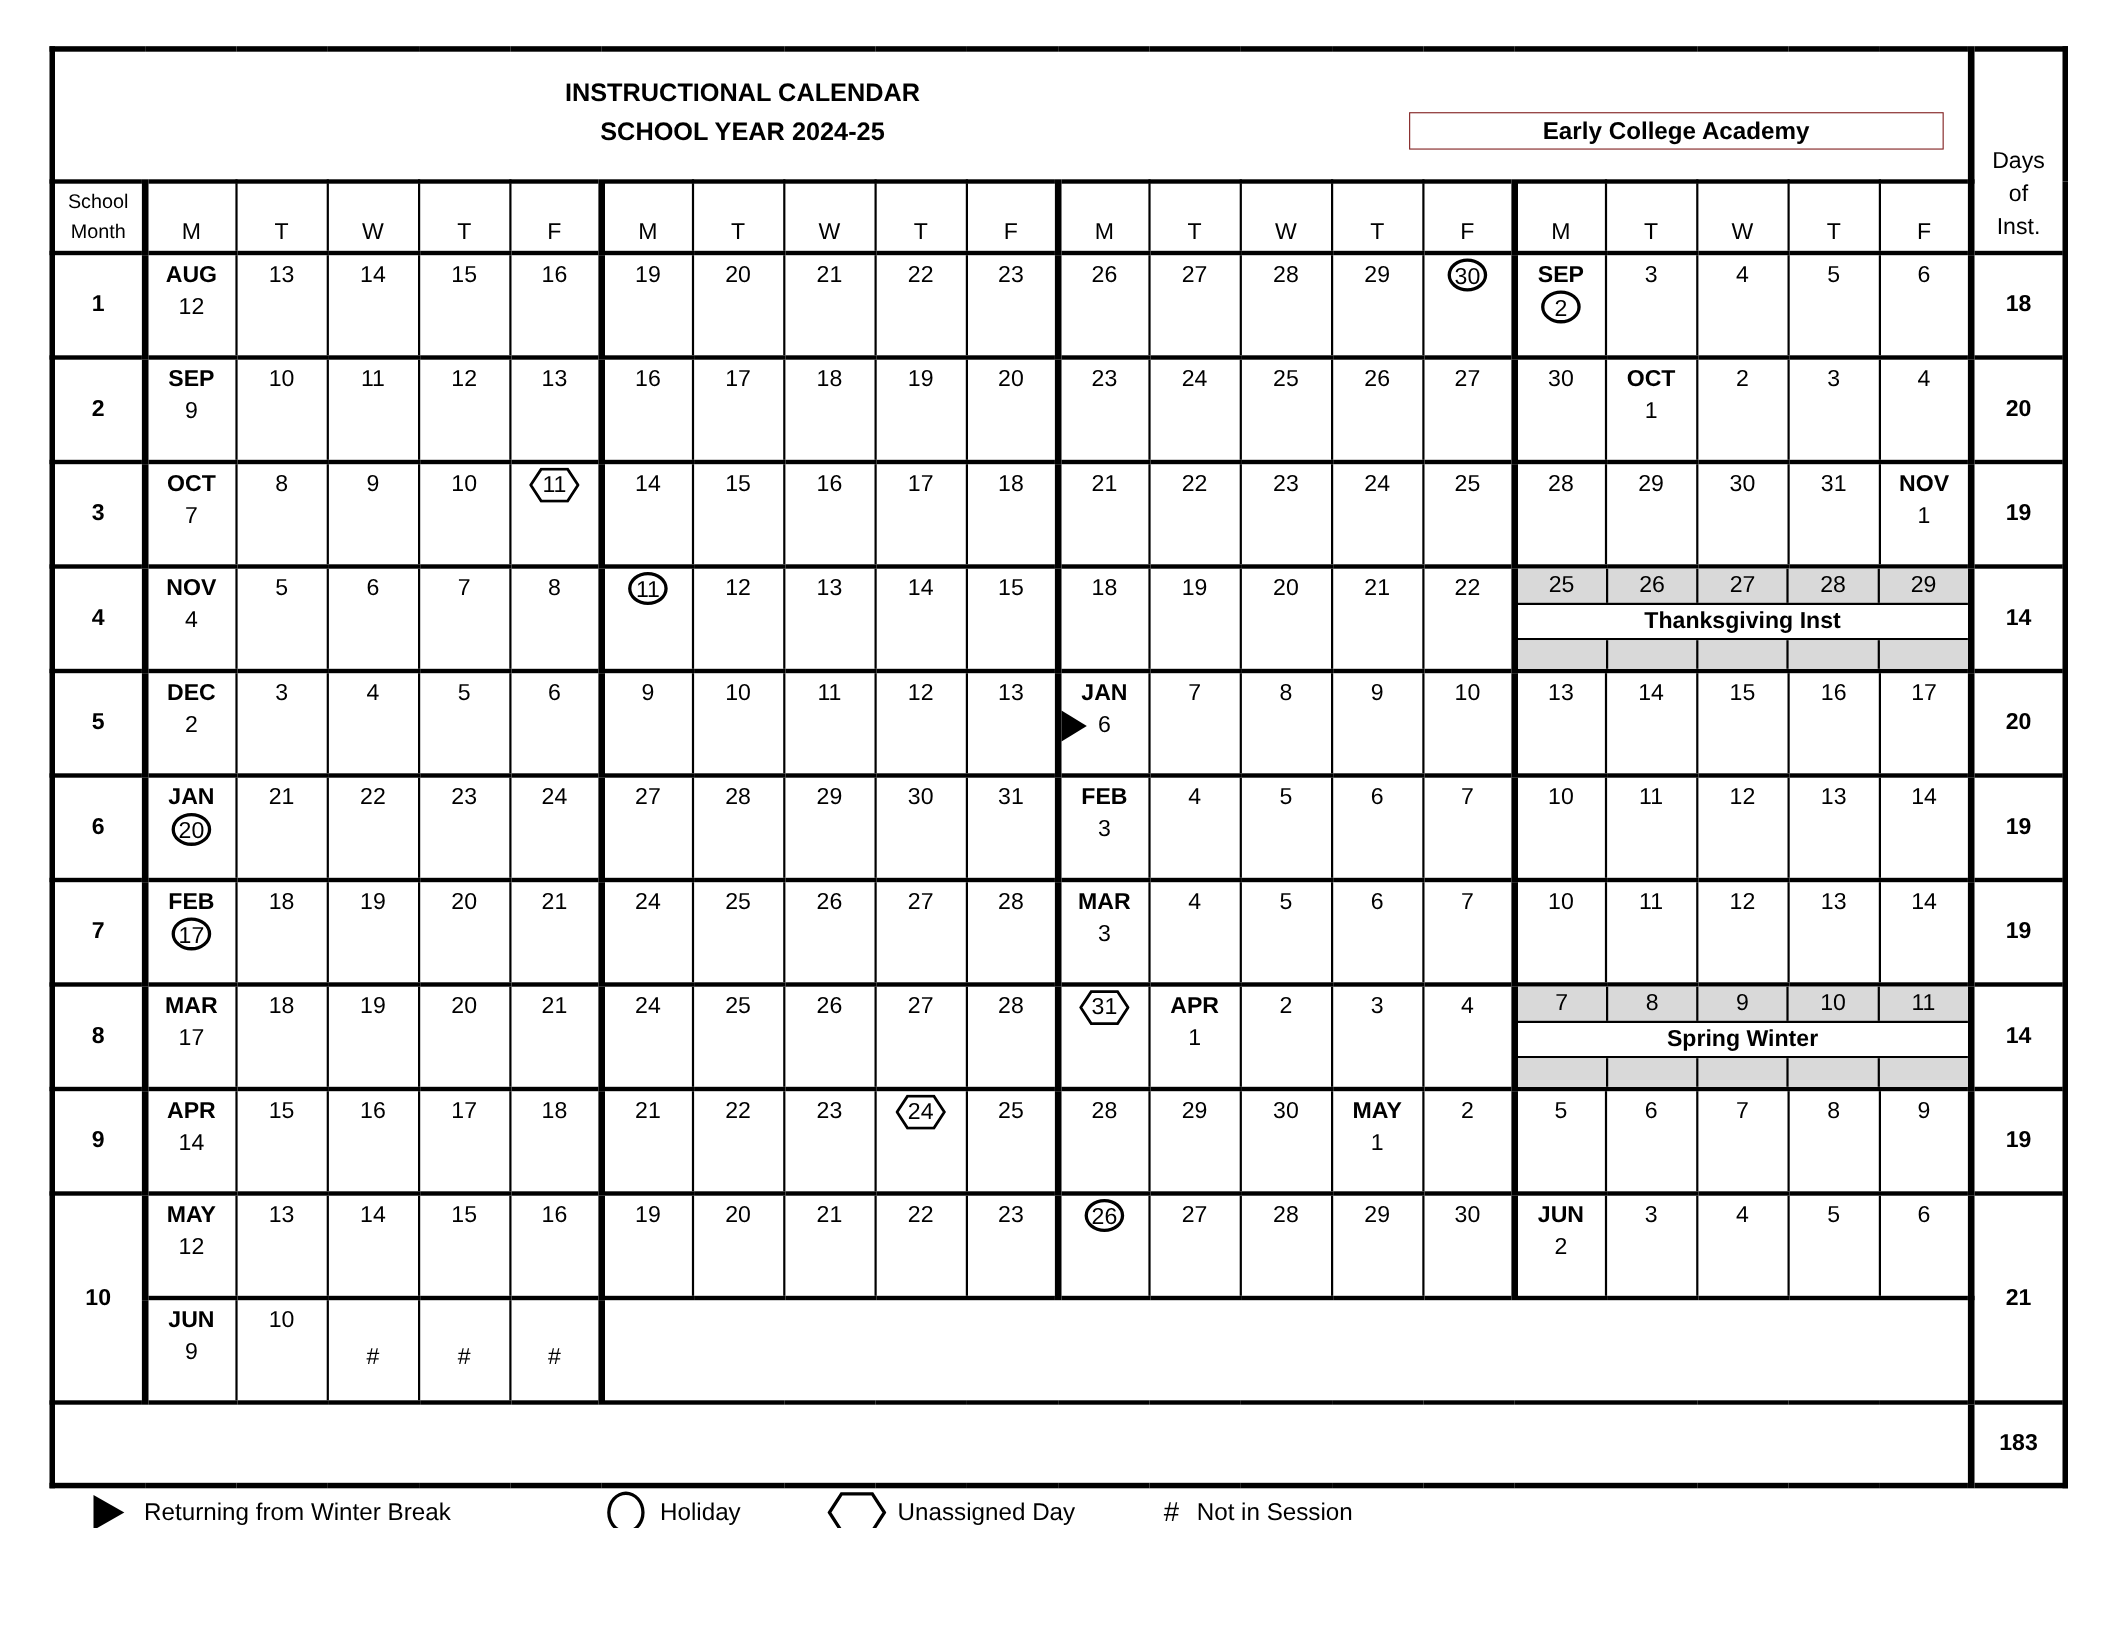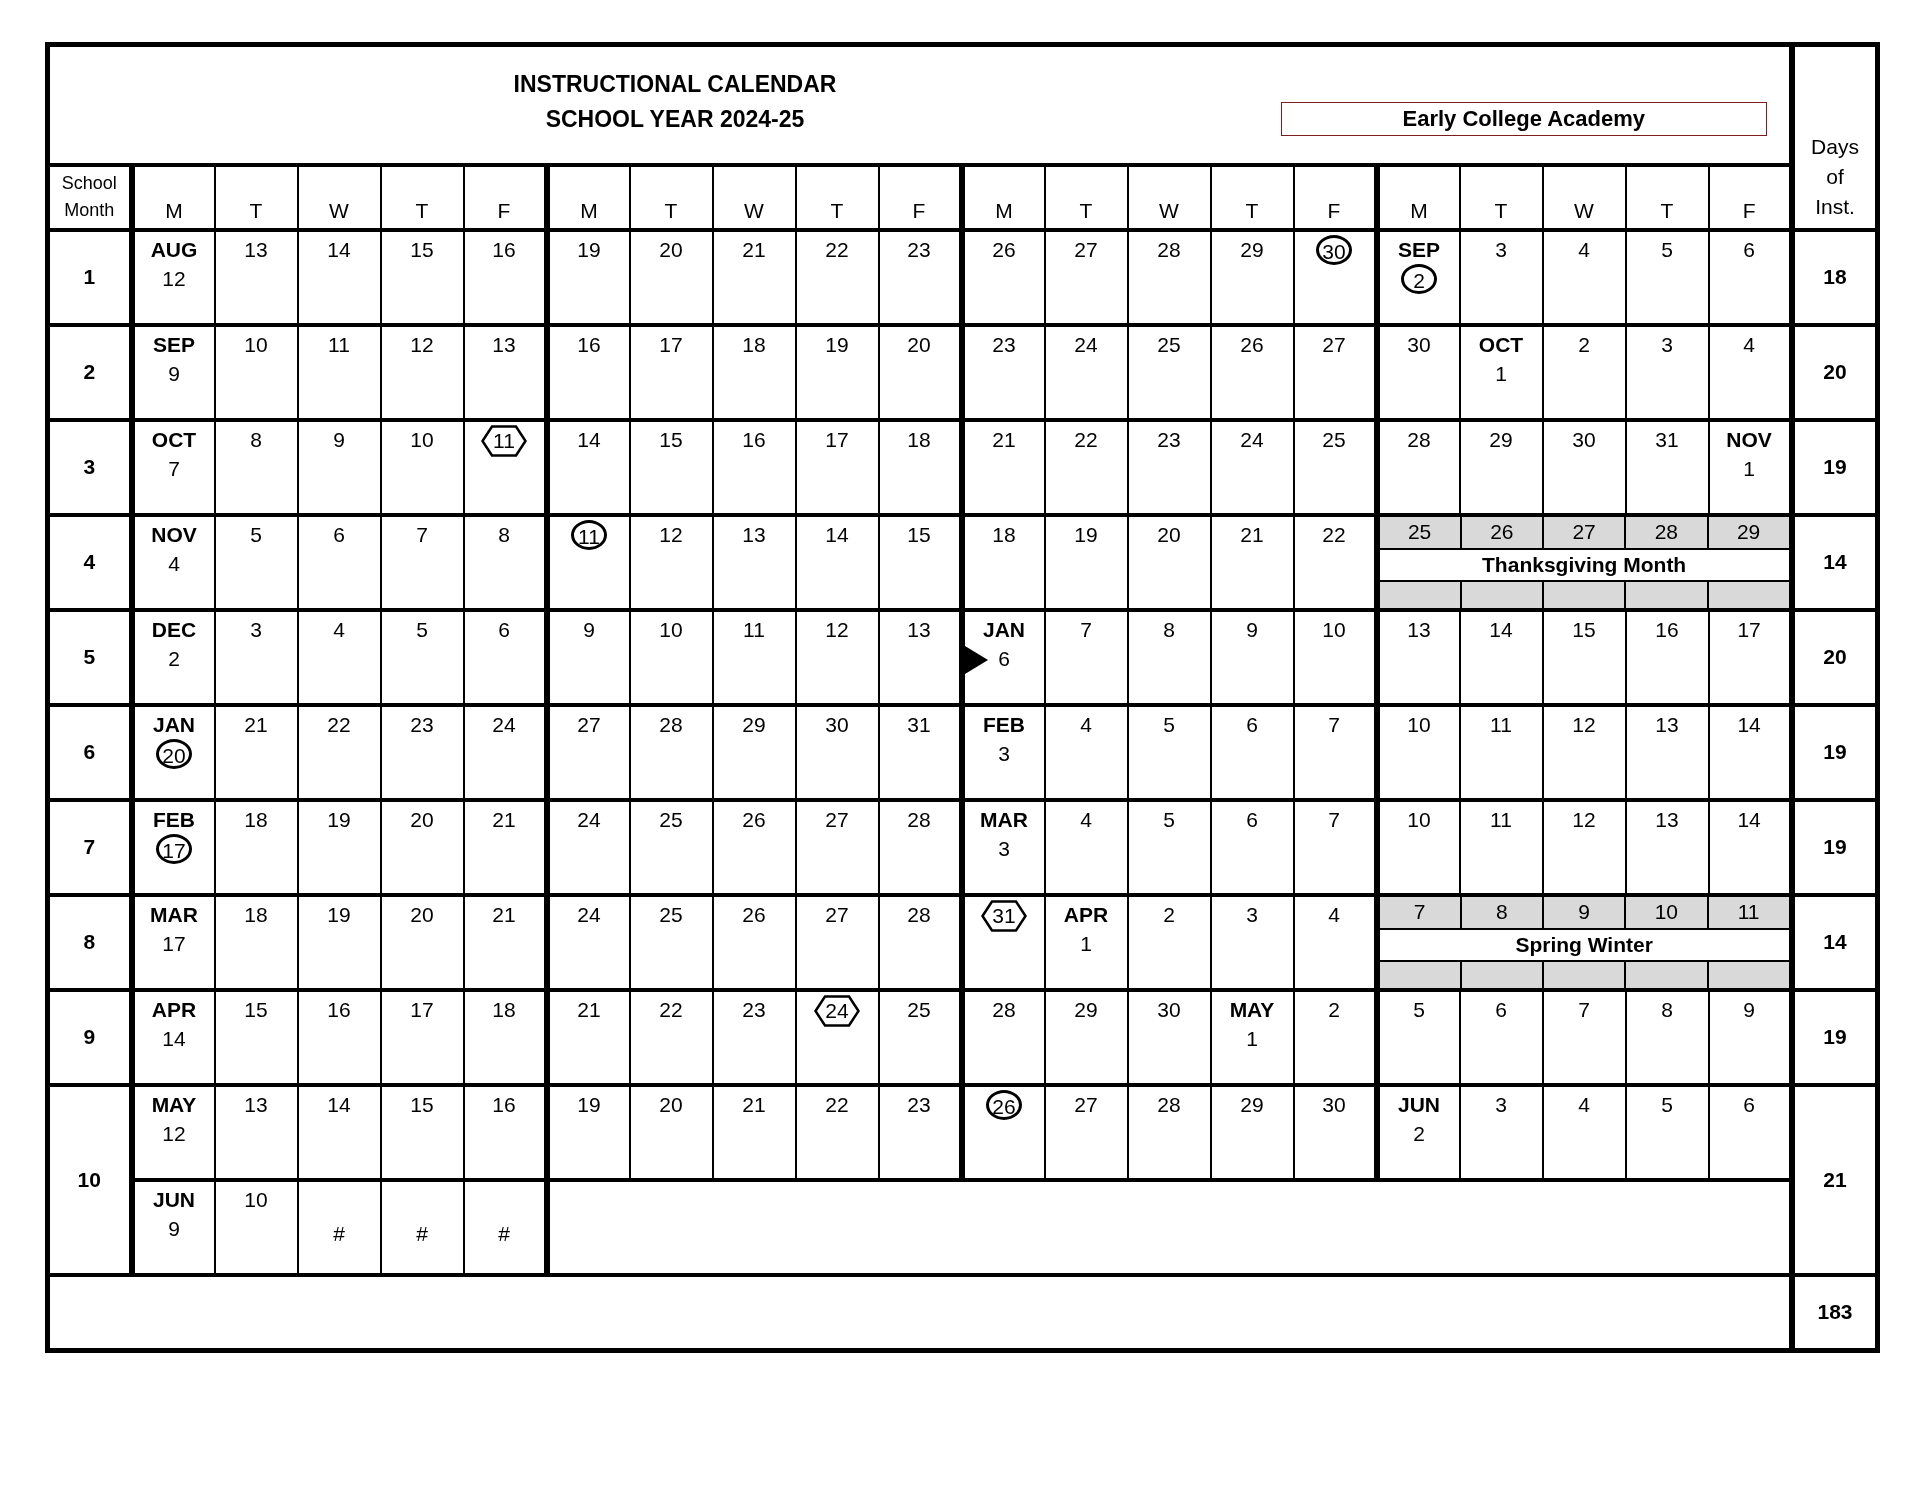--- a/index.html
+++ b/index.html
@@ -538,21 +538,21 @@
           </td>
           <td class="break gs" colspan="5">
             <div class="bk">
               <div class="bk-nums">
                 <div class="bk-n">25</div>
                 <div class="bk-n">26</div>
                 <div class="bk-n">27</div>
                 <div class="bk-n">28</div>
                 <div class="bk-n">29</div>
               </div>
-              <div class="bk-label">Thanksgiving Month</div>
+              <div class="bk-label">Thanksgiving Inst</div>
               <div class="bk-rest">
                 <div class="bk-s"></div>
                 <div class="bk-s"></div>
                 <div class="bk-s"></div>
                 <div class="bk-s"></div>
                 <div class="bk-s"></div>
               </div>
             </div>
           </td>
           <td class="doi">14</td>
@@ -1221,15 +1221,35 @@
           </td>
           <td class="open gs" colspan="15"></td>
         </tr>
         <tr class="tot">
           <td class="totalcell" colspan="21"></td>
           <td class="doi">183</td>
         </tr>
       </tbody>
   </table>
 
+  <div class="legend-row">
+    <div class="legend-item li1">
+      <span class="tri-icon"></span>
+      <span>Returning from Winter Break</span>
+    </div>
+    <div class="legend-item li2">
+      <span class="circ-icon"></span>
+      <span>Holiday</span>
+    </div>
+    <div class="legend-item li3">
+      <svg class="hex-icon" viewBox="0 0 54 38">
+        <polygon points="13,2 41,2 52,19 41,36 13,36 2,19"></polygon>
+      </svg>
+      <span>Unassigned Day</span>
+    </div>
+    <div class="legend-item li4">
+      <span class="hash-icon">#</span>
+      <span>Not in Session</span>
+    </div>
+  </div>
 
   <div class="footer-date">5/7/24</div>
 </div>
 
 </body></html>

